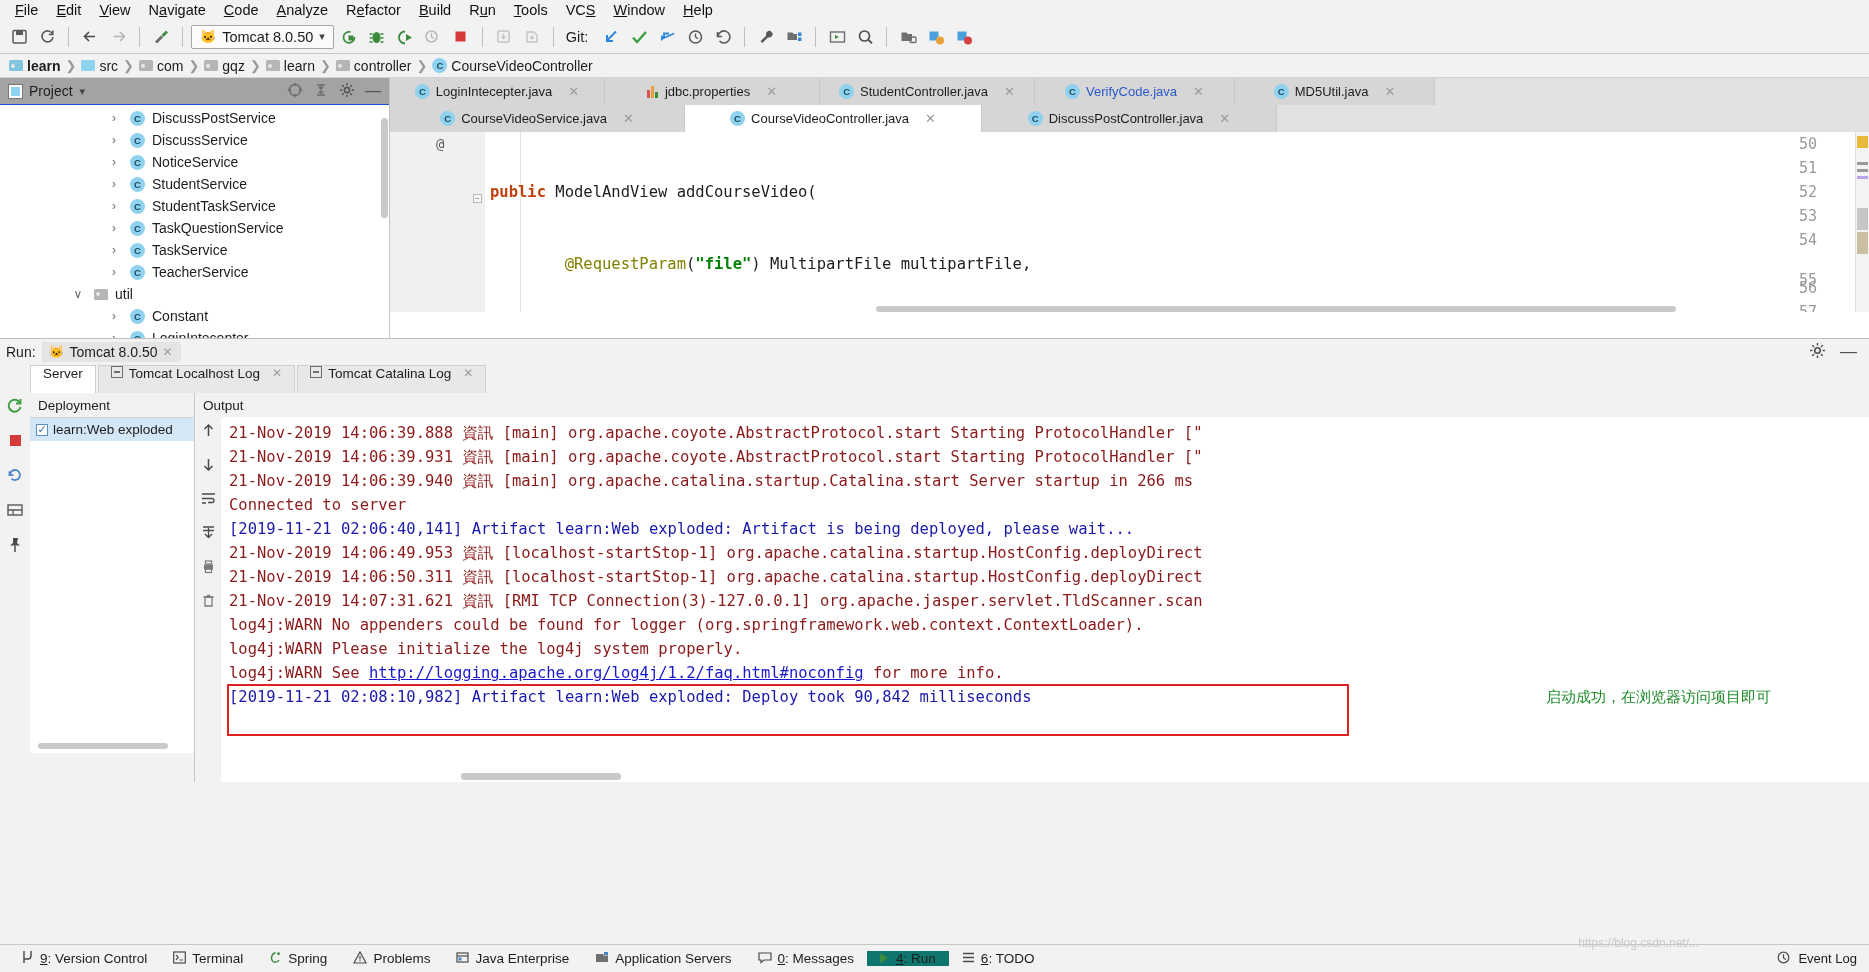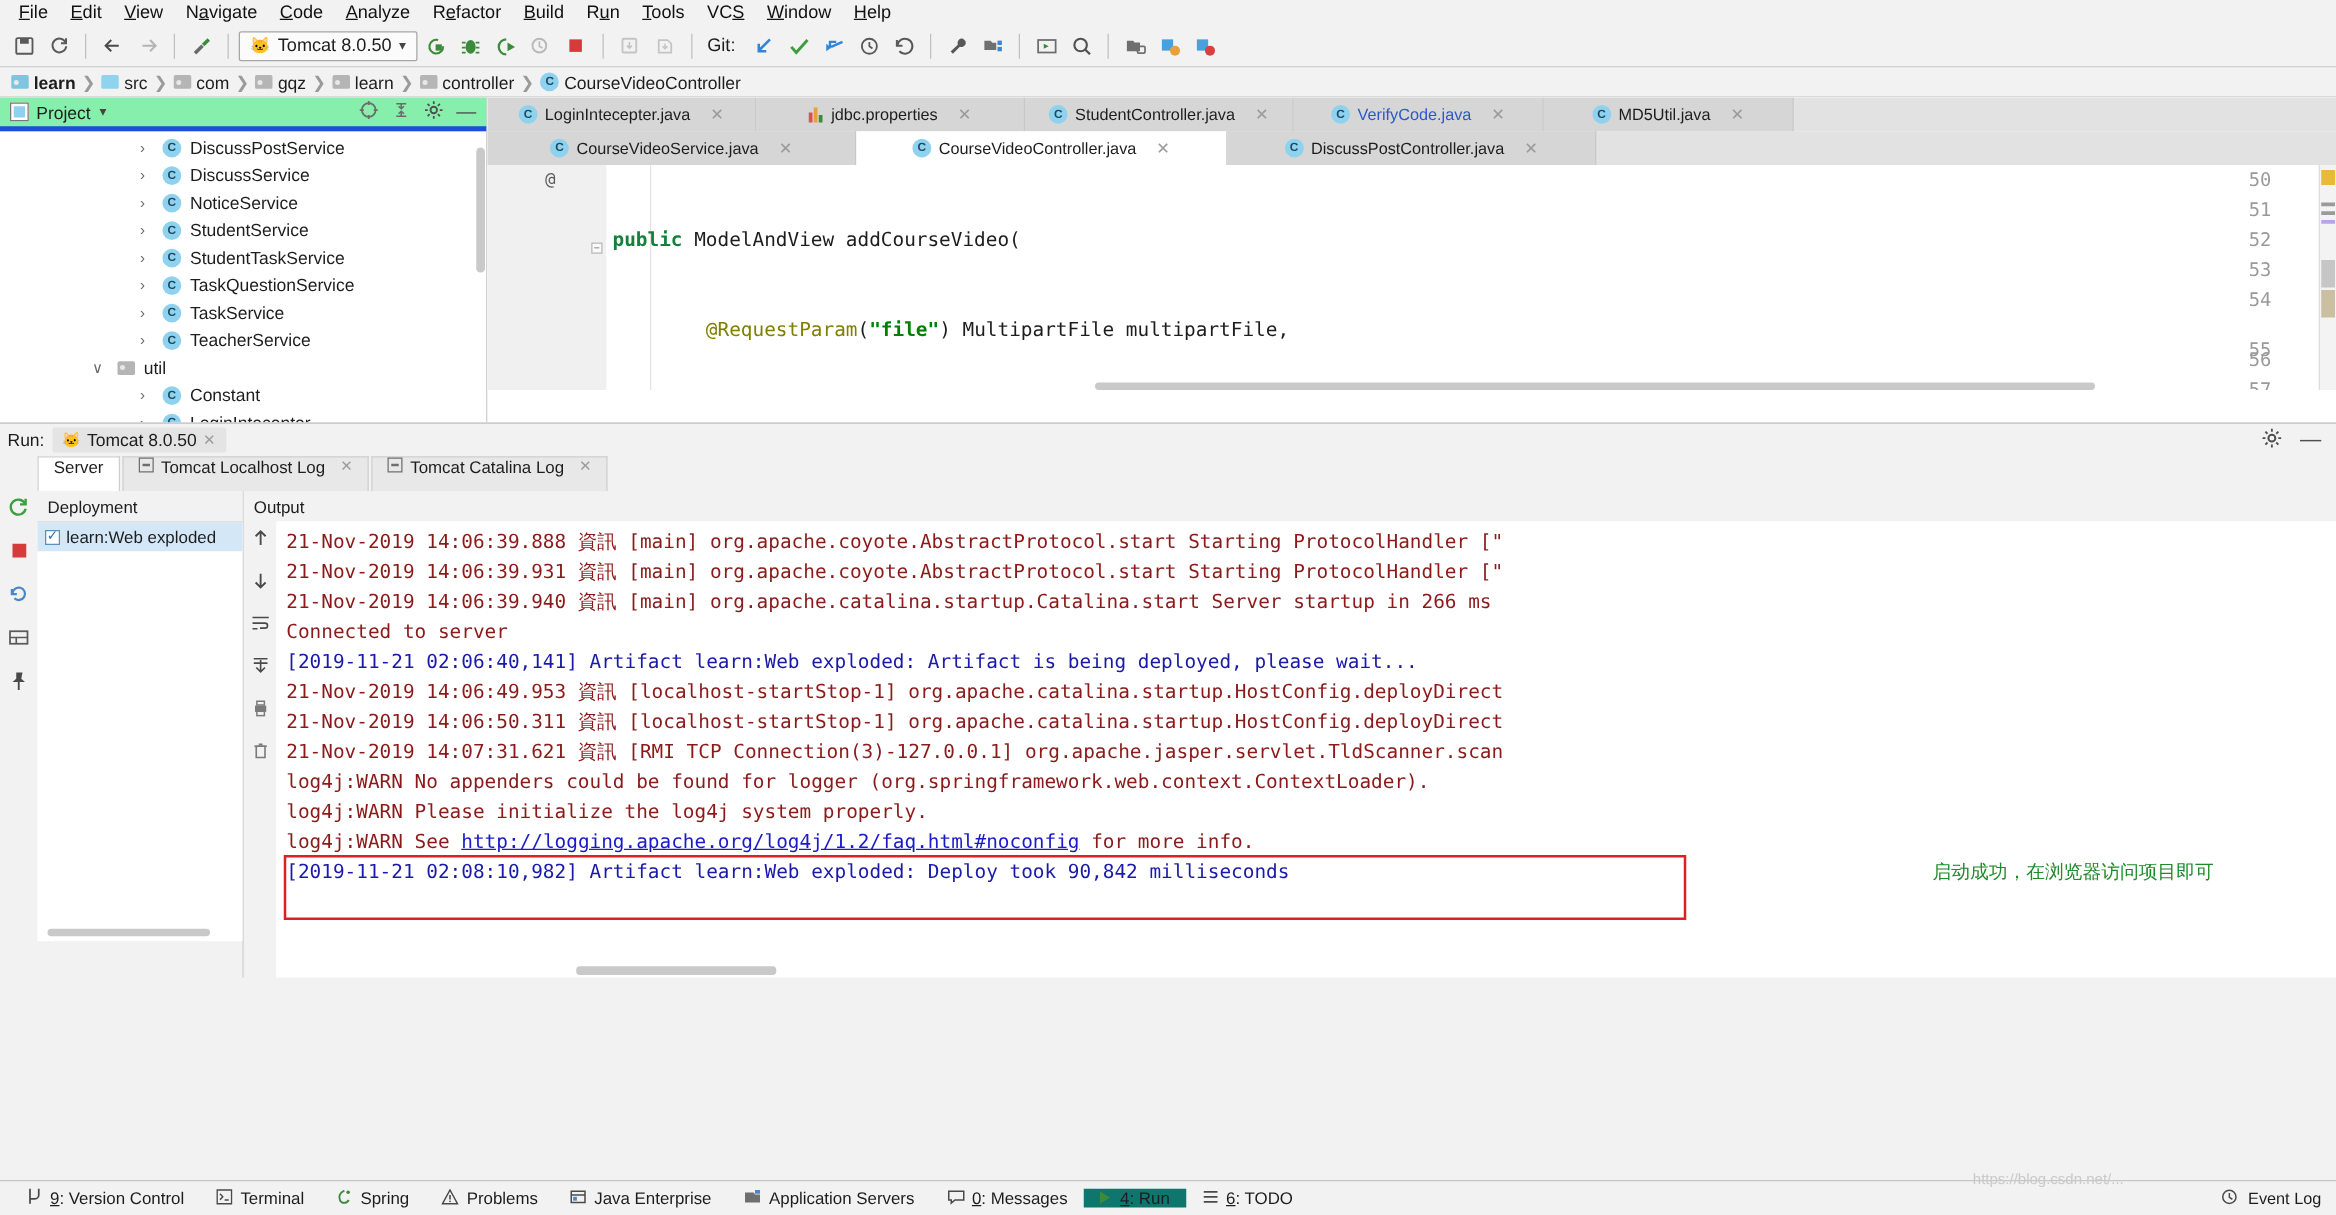--- a/index.html
+++ b/index.html
@@ -38,22 +38,22 @@
   .fold.src{ background:#8fd4ef; }
   .fold.src:before{ display:none; }
   .cicon{ width:15px; height:15px; border-radius:50%; background:#8ed2ef; color:#1c4a5e; font-size:9.5px;
           display:inline-flex; align-items:center; justify-content:center; font-weight:bold;}
 
   
   .main{ position:absolute; left:0; top:78px; width:1869px; height:260px; display:flex; }
 
   
   .project{ width:390px; height:260px; background:#fff; border-right:1px solid #c4c4c4; position:relative;}
-  .projhdr{ height:27px; background:#86efac; display:flex; align-items:center; padding:0 8px;
-            border-bottom:4px solid #1d4ed8; }
+  .projhdr{ height:27px; background:#a3a3a3; display:flex; align-items:center; padding:0 8px;
+            border-bottom:1px solid #1d4ed8; }
   .projhdr .lbl{ font-size:14px; margin-left:6px; }
   .prj-sq{ width:15px;height:15px;border:1.5px solid #777;background:#fff;display:inline-block;position:relative;}
   .prj-sq:before{content:"";position:absolute;inset:2px;background:#8ed2ef;}
   .hdr-right{ margin-left:auto; display:flex; align-items:center; gap:10px; }
   .tree{ padding-top:2px; overflow:hidden; height:233px; position:relative; }
   .trow{ height:22px; display:flex; align-items:center; font-size:14px; white-space:nowrap; }
   .chev{ width:12px; color:#6b6b6b; font-size:12px; display:inline-block; text-align:center;}
   .scroll-v{ position:absolute; right:1px; top:40px; width:7px; height:100px; background:#c9c9c9; border-radius:4px;}
 
   
@@ -68,21 +68,21 @@
   .props-ic{ width:12px; height:13px; display:inline-block; position:relative; }
   .props-ic i{ position:absolute; bottom:0; width:3px; display:block; }
 
   .code{ position:relative; background:#fff; height:180px; overflow:hidden;
          font-family:"DejaVu Sans Mono", monospace; font-size:15.5px; line-height:24px;}
   .gutter{ position:absolute; left:0; top:0; width:95px; height:100%; background:#f0f0f0; }
   .lnum{ position:absolute; right:52px; color:#9a9a9a; font-size:15px; }
   .at{ position:absolute; left:46px; color:#5a5a5a; font-size:14px;}
   .codelines{ position:absolute; left:100px; top:0; white-space:pre; }
   .cl{ height:24px; }
-  .k{ color:#15803d; font-weight:bold; }
+  .k{ color:#c2410c; font-weight:bold; }
   .s{ color:#008000; font-weight:bold; }
   .an{ color:#808000; }
   .vline{ position:absolute; left:130px; top:0; bottom:0; width:1px; background:#e3e3e3;}
   .fold-m{ position:absolute; left:83px; width:9px; height:9px; border:1px solid #b6b6b6; background:#fafafa;
            font-size:8px; line-height:7px; text-align:center; color:#777;}
   .errstripe{ position:absolute; right:0; top:0; width:14px; height:180px; background:#f3f3f3;
               border-left:1px solid #ddd;}
   .status-crumb{ position:absolute; left:390px; bottom:0; height:26px; width:1479px;
     background:#f2f2f2; border-top:1px solid #cfcfcf; display:flex; align-items:center; padding-left:96px;
     font-size:13.5px; color:#3c3c3c;}

